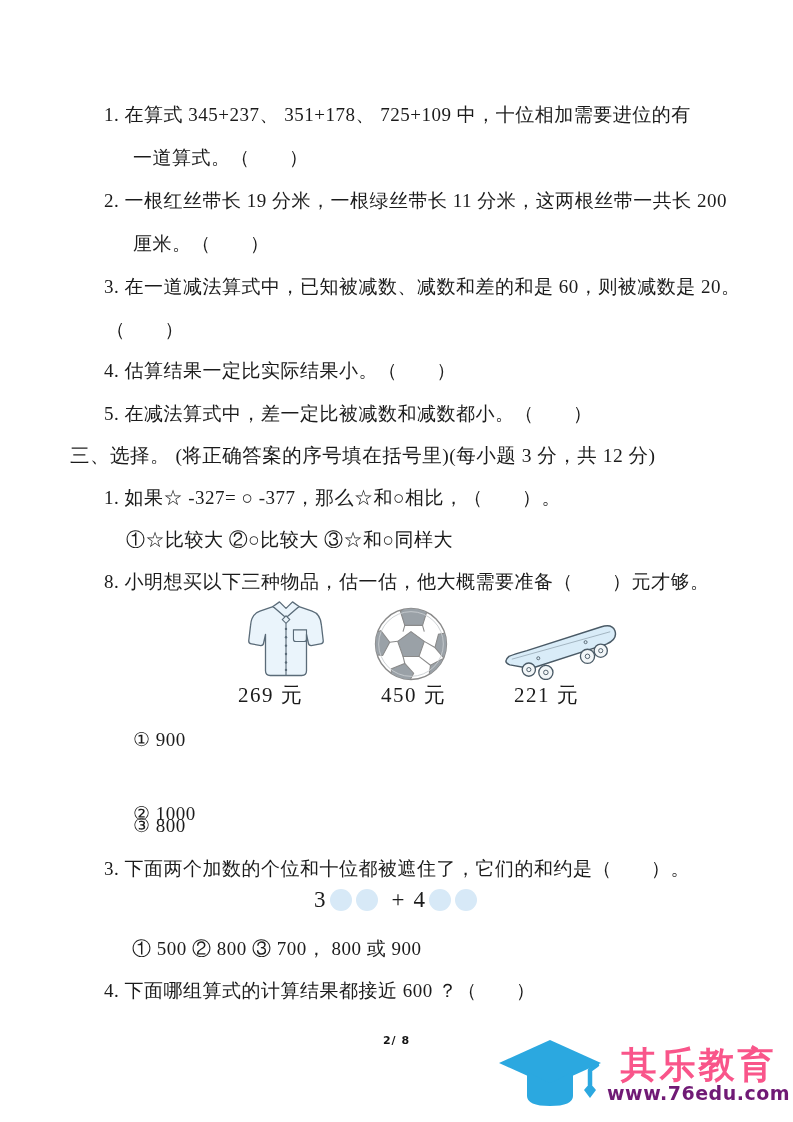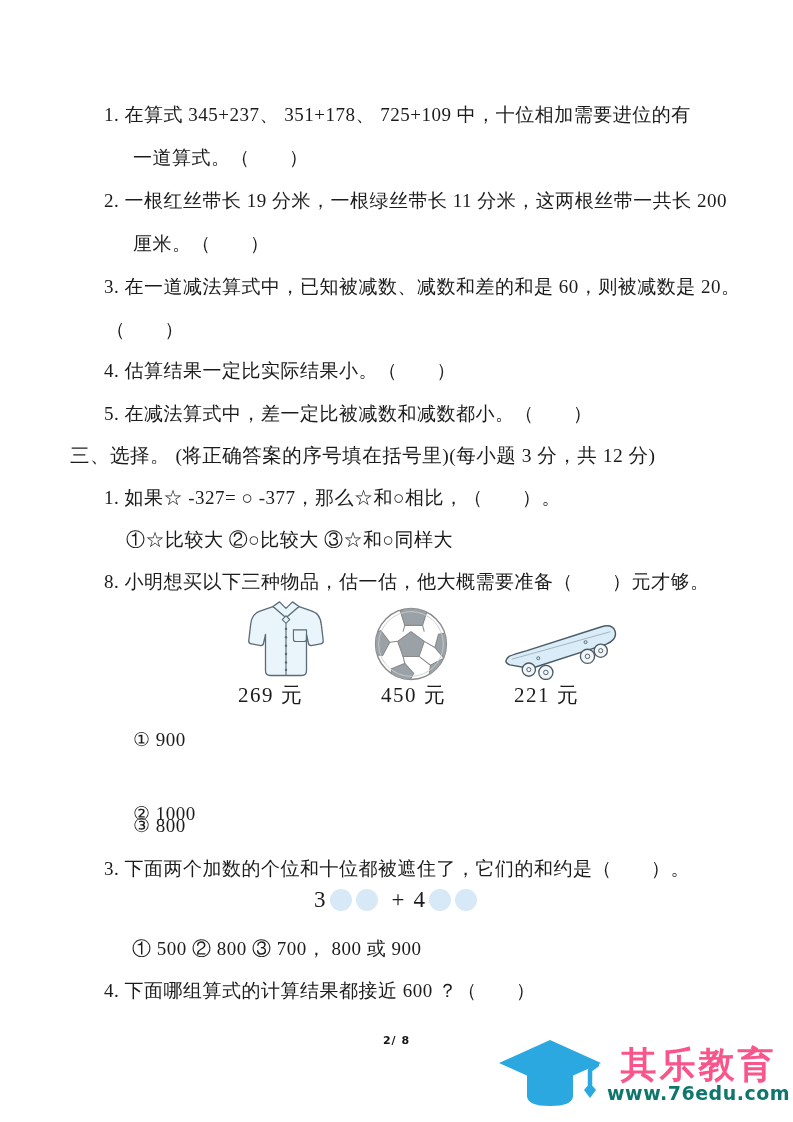--- a/index.html
+++ b/index.html
@@ -148,17 +148,17 @@
     <span>
       <svg width="108" height="74" viewBox="0 0 108 74">
         <polygon points="53,2 104,25 53,48 2,25" fill="#2BA8E0"></polygon>
         <path d="M30,34 L30,58 Q30,68 53,68 Q76,68 76,58 L76,34 L53,45 Z" fill="#2BA8E0"></path>
         <polyline points="100,27 93,32 93,47" fill="none" stroke="#2BA8E0" stroke-width="4.5" stroke-linejoin="round" stroke-linecap="round"></polyline>
         <polygon points="93,45 99,52 93,60 87,52" fill="#2BA8E0"></polygon>
       </svg>
     </span>
     <span class="logo-txt">
       <span class="logo-name" style="color: rgb(249, 85, 138);">其乐教育</span>
-      <span class="logo-url" style="color: #0f766e;">www.76edu.com</span>
+      <span class="logo-url" style="color: #701a75;">www.76edu.com</span>
     </span>
   </div>
 
 </div>
 
 </body></html>

